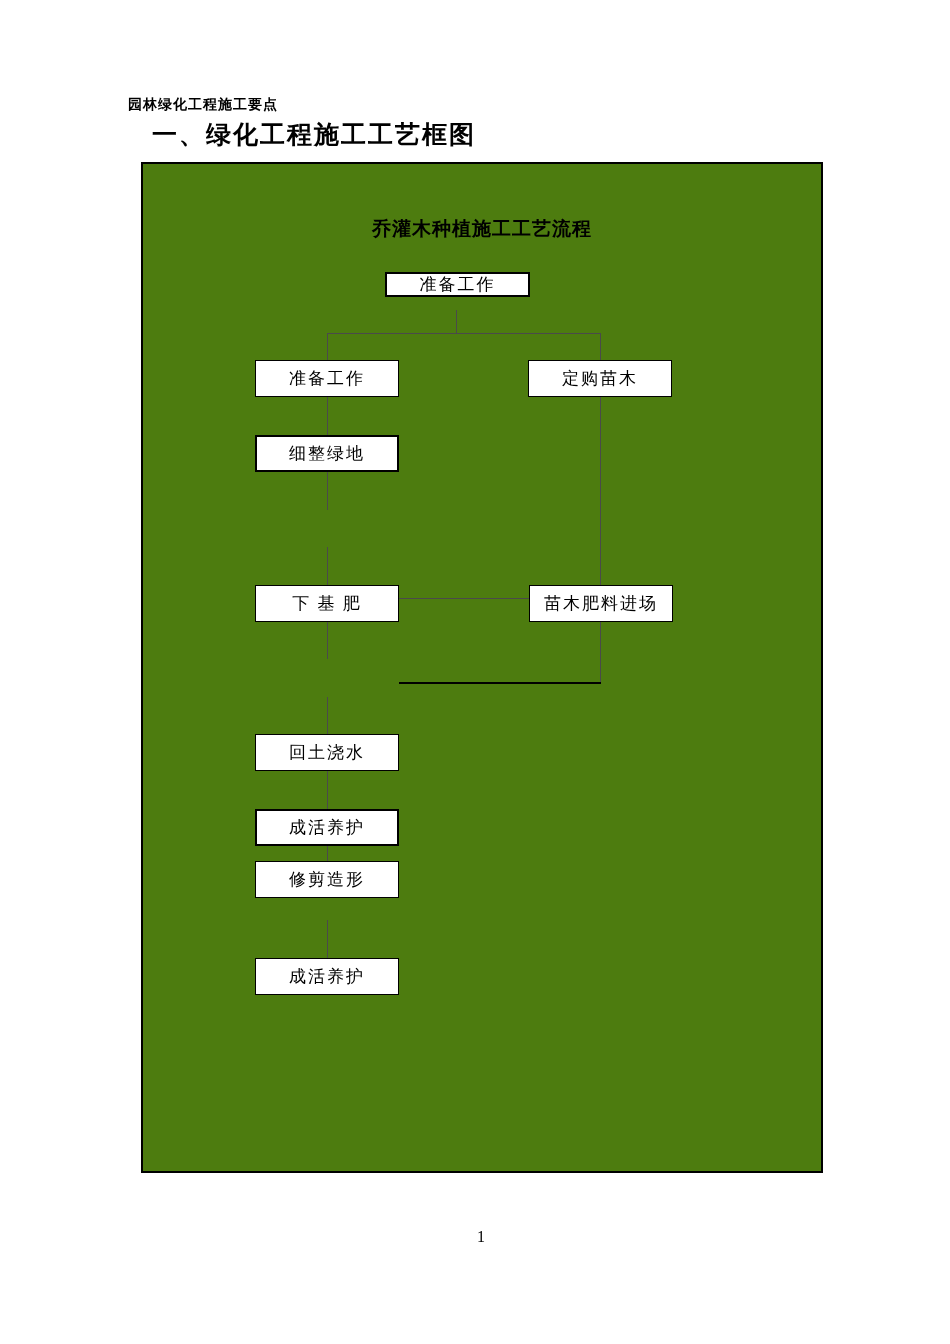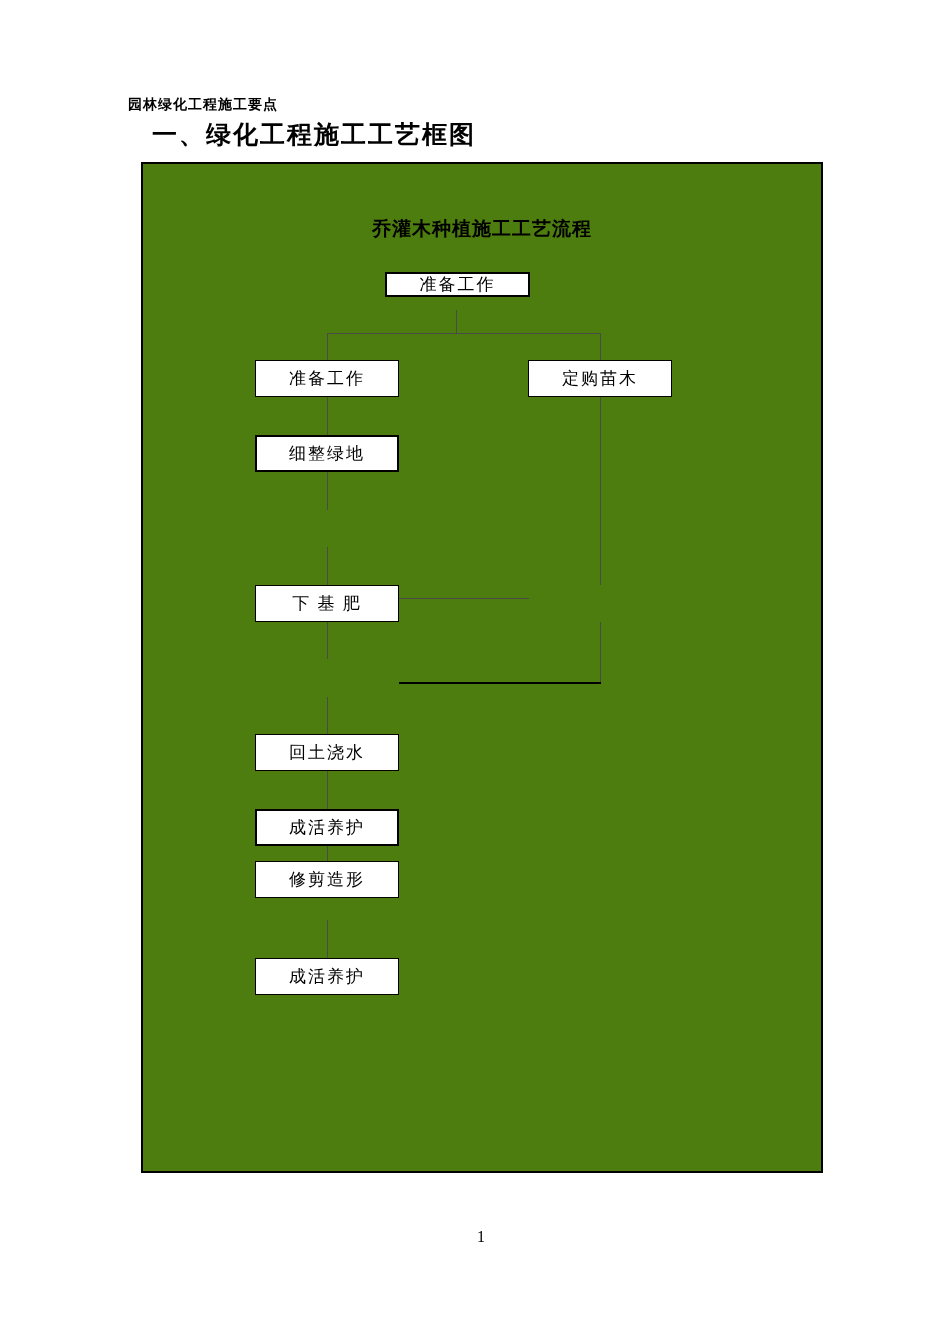--- a/index.html
+++ b/index.html
@@ -73,20 +73,21 @@
         <div class="conn" style="left: 184px; top: 756px; width: 1px; height: 38px; background: rgb(74, 74, 74);"></div>
         <div class="conn" style="left: 457px; top: 233px; width: 1px; height: 188px; background: rgb(74, 74, 74);"></div>
         <div class="conn" style="left: 256px; top: 434px; width: 130px; height: 1px; background: rgb(74, 74, 74);"></div>
         <div class="conn" style="left: 457px; top: 458px; width: 1px; height: 62px; background: rgb(74, 74, 74);"></div>
         <div class="conn" style="left: 256px; top: 518px; width: 202px; height: 2px; background: rgb(0, 0, 0);"></div>
         <div class="node thick" style="left: 242px; top: 108px; width: 145px; height: 25px; border-color: rgb(0, 0, 0);">准备工作</div>
         <div class="node" style="left: 112px; top: 196px; width: 144px; height: 37px; border-color: rgb(0, 0, 0);">准备工作</div>
         <div class="node" style="left: 385px; top: 196px; width: 144px; height: 37px; border-color: rgb(0, 0, 0);">定购苗木</div>
         <div class="node thick" style="left: 112px; top: 271px; width: 144px; height: 37px; border-color: rgb(0, 0, 0);">细整绿地</div>
         <div class="node" style="left: 112px; top: 421px; width: 144px; height: 37px; border-color: rgb(0, 0, 0);">下 基 肥</div>
+        <div class="node" style="left: 386px; top: 421px; width: 144px; height: 37px; border-color: rgb(0, 0, 0);">苗木肥料进场</div>
         <div class="node" style="left: 112px; top: 570px; width: 144px; height: 37px; border-color: rgb(0, 0, 0);">回土浇水</div>
         <div class="node thick" style="left: 112px; top: 645px; width: 144px; height: 37px; border-color: rgb(0, 0, 0);">成活养护</div>
         <div class="node" style="left: 112px; top: 697px; width: 144px; height: 37px; border-color: rgb(0, 0, 0);">修剪造形</div>
         <div class="node" style="left: 112px; top: 794px; width: 144px; height: 37px; border-color: rgb(0, 0, 0);">成活养护</div>
       </div>
   </div>
 
   <div class="abs page-number">1</div>
 
 </div>

